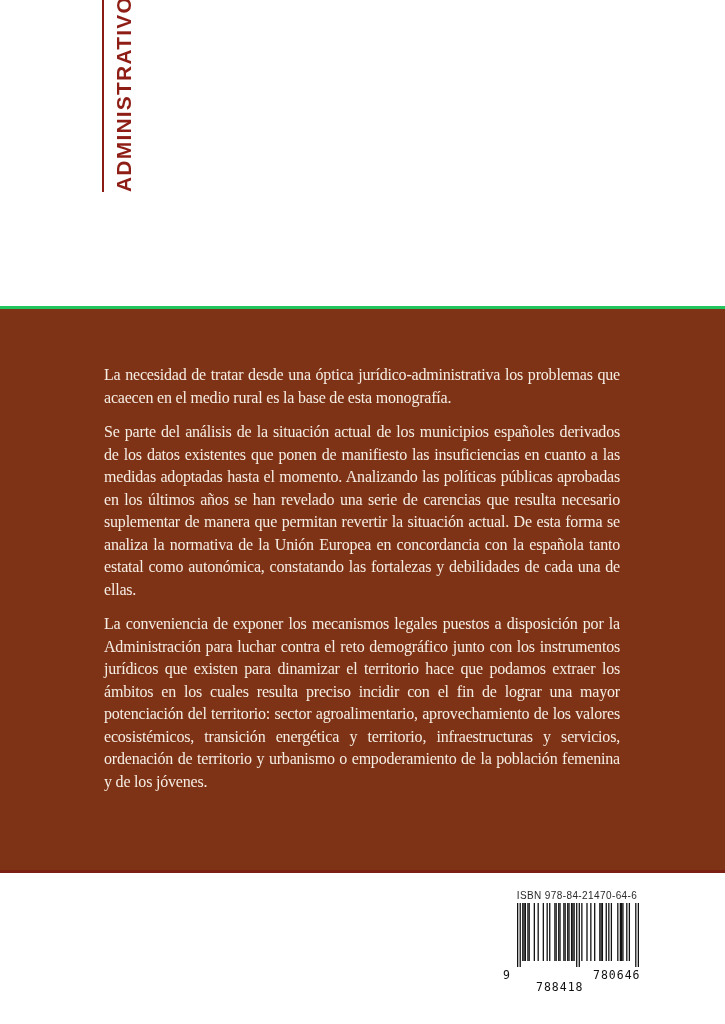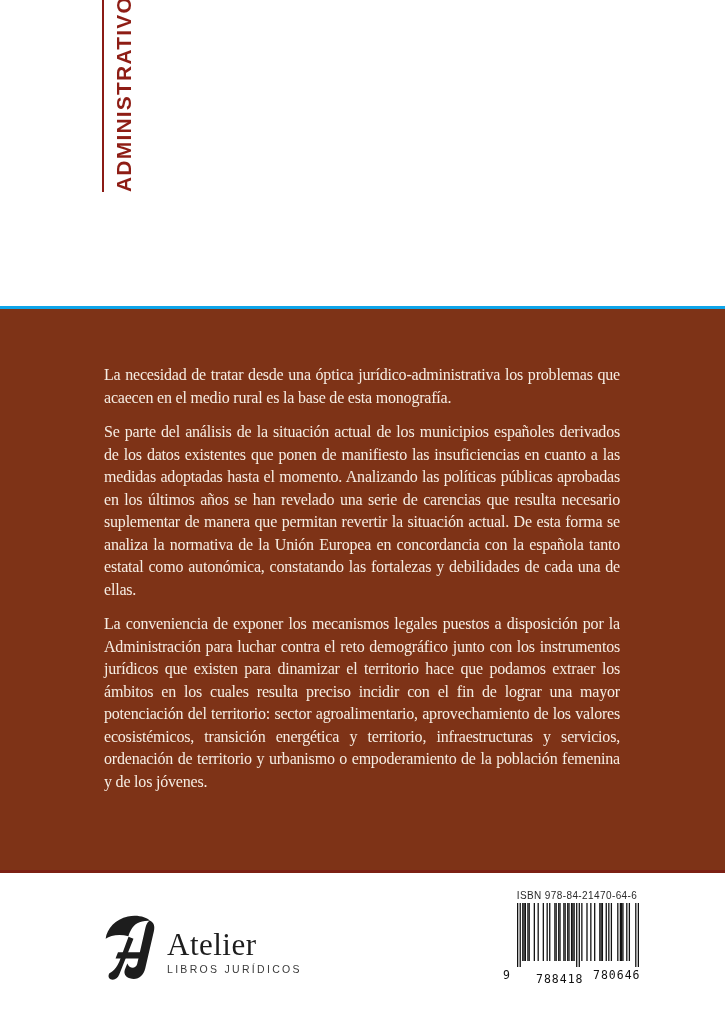--- a/index.html
+++ b/index.html
@@ -25,21 +25,21 @@
     font-size:21px;font-weight:600;
     letter-spacing:1.2px;
     color:#8e1d15;
     white-space:nowrap;
   }
   
   .cover-band{
     position:absolute;left:0;top:306px;
     width:725px;height:567px;
     background:#7e3317;
-    border-top:3px solid #0ea5e9;
+    border-top:3px solid #22c55e;
     border-bottom:3px solid #7c2014;
     box-sizing:border-box;
   }
   .cover-text{
     position:absolute;left:104px;top:55px;
     width:516px;
   }
   .cover-text p{
     margin:0 0 12px 0;
     font-size:16px;
@@ -80,57 +80,39 @@
   }
   .bars-wrap{position:relative;height:64px;margin-top:2px;margin-left:14px;width:122px;}
   .bars-wrap svg{position:absolute;left:0;top:0;}
   .ean-digits{
     position:relative;
     margin-top:1px;
     height:13px;
     font-size:11.5px;color:#111;
   }
   .ean-digit-first{position:absolute;left:0;top:0;}
-  .ean-digit-g1{position:absolute;left:33px;top:4px;letter-spacing:1px;text-align:right;}
+  .ean-digit-g1{position:absolute;left:33px;top:12px;letter-spacing:1px;text-align:right;}
   .ean-digit-g2{position:absolute;left:90px;top:0;letter-spacing:1px;}
 </style>
 </head>
 <body>
 
 <div class="page">
 
   <div class="spine-rule"></div>
   <div class="spine-label">ADMINISTRATIVO</div>
 
   <div class="cover-band">
     <div class="cover-text">
       <p>La necesidad de tratar desde una óptica jurídico-administrativa los problemas que acaecen en el medio rural es la base de esta monografía.</p>
       <p>Se parte del análisis de la situación actual de los municipios españoles derivados de los datos existentes que ponen de manifiesto las insuficiencias en cuanto a las medidas adoptadas hasta el momento. Analizando las políticas públicas aprobadas en los últimos años se han revelado una serie de carencias que resulta necesario suplementar de manera que permitan revertir la situación actual. De esta forma se analiza la normativa de la Unión Europea en concordancia con la española tanto estatal como autonómica, constatando las fortalezas y debilidades de cada una de ellas.</p>
       <p>La conveniencia de exponer los mecanismos legales puestos a disposición por la Administración para luchar contra el reto demográfico junto con los instrumentos jurídicos que existen para dinamizar el territorio hace que podamos extraer los ámbitos en los cuales resulta preciso incidir con el fin de lograr una mayor potenciación del territorio: sector agroalimentario, aprovechamiento de los valores ecosistémicos, transición energética y territorio, infraestructuras y servicios, ordenación de territorio y urbanismo o empoderamiento de la población femenina y de los jóvenes.</p>
     </div>
   </div>
 
-  <div class="publisher-logo">
-    <span class="logo-mark">
-      <svg viewBox="0 0 90 110" xmlns="http://www.w3.org/2000/svg" fill="#1d1d1d">
-
-        <path d="M4 40 C6 24 20 8 40 4 C56 1 70 5 76 11 C60 10 50 16 45 26 C42 32 41 34 41 36 C27 32 12 34 4 40 Z"></path>
-
-        <path d="M76 11 C82 14 84 20 82 28 L68 88 C65 100 56 108 43 104 C36 102 33 96 35 90 L39 80 C42 88 52 90 55 81 L68 24 C70 16 72 12 76 11 Z"></path>
-
-        <path d="M41 37 L49 40 L26 98 C23 105 17 108 11 105 C8 103 8 99 10 96 C18 92 24 84 28 72 Z"></path>
-
-        <path d="M24 62 L66 62 L63 72 L20 72 Z"></path>
-      </svg>
-    </span>
-    <span class="logo-text">
-      <div class="logo-name">Atelier</div>
-      <div class="logo-tagline">LIBROS JURÍDICOS</div>
-    </span>
-  </div>
 
   <div class="ean-block">
     <div class="isbn-label">ISBN 978-84-21470-64-6</div>
     <div class="bars-wrap">
       <svg id="ean-svg" width="122" height="64" viewBox="0 0 95 64" preserveAspectRatio="none" xmlns="http://www.w3.org/2000/svg">
           <rect x="0" y="0" width="1" height="64" fill="#111"></rect>
           <rect x="2" y="0" width="1" height="64" fill="#111"></rect>
           <rect x="4" y="0" width="1" height="58" fill="#111"></rect>
           <rect x="5" y="0" width="1" height="58" fill="#111"></rect>
           <rect x="6" y="0" width="1" height="58" fill="#111"></rect>

